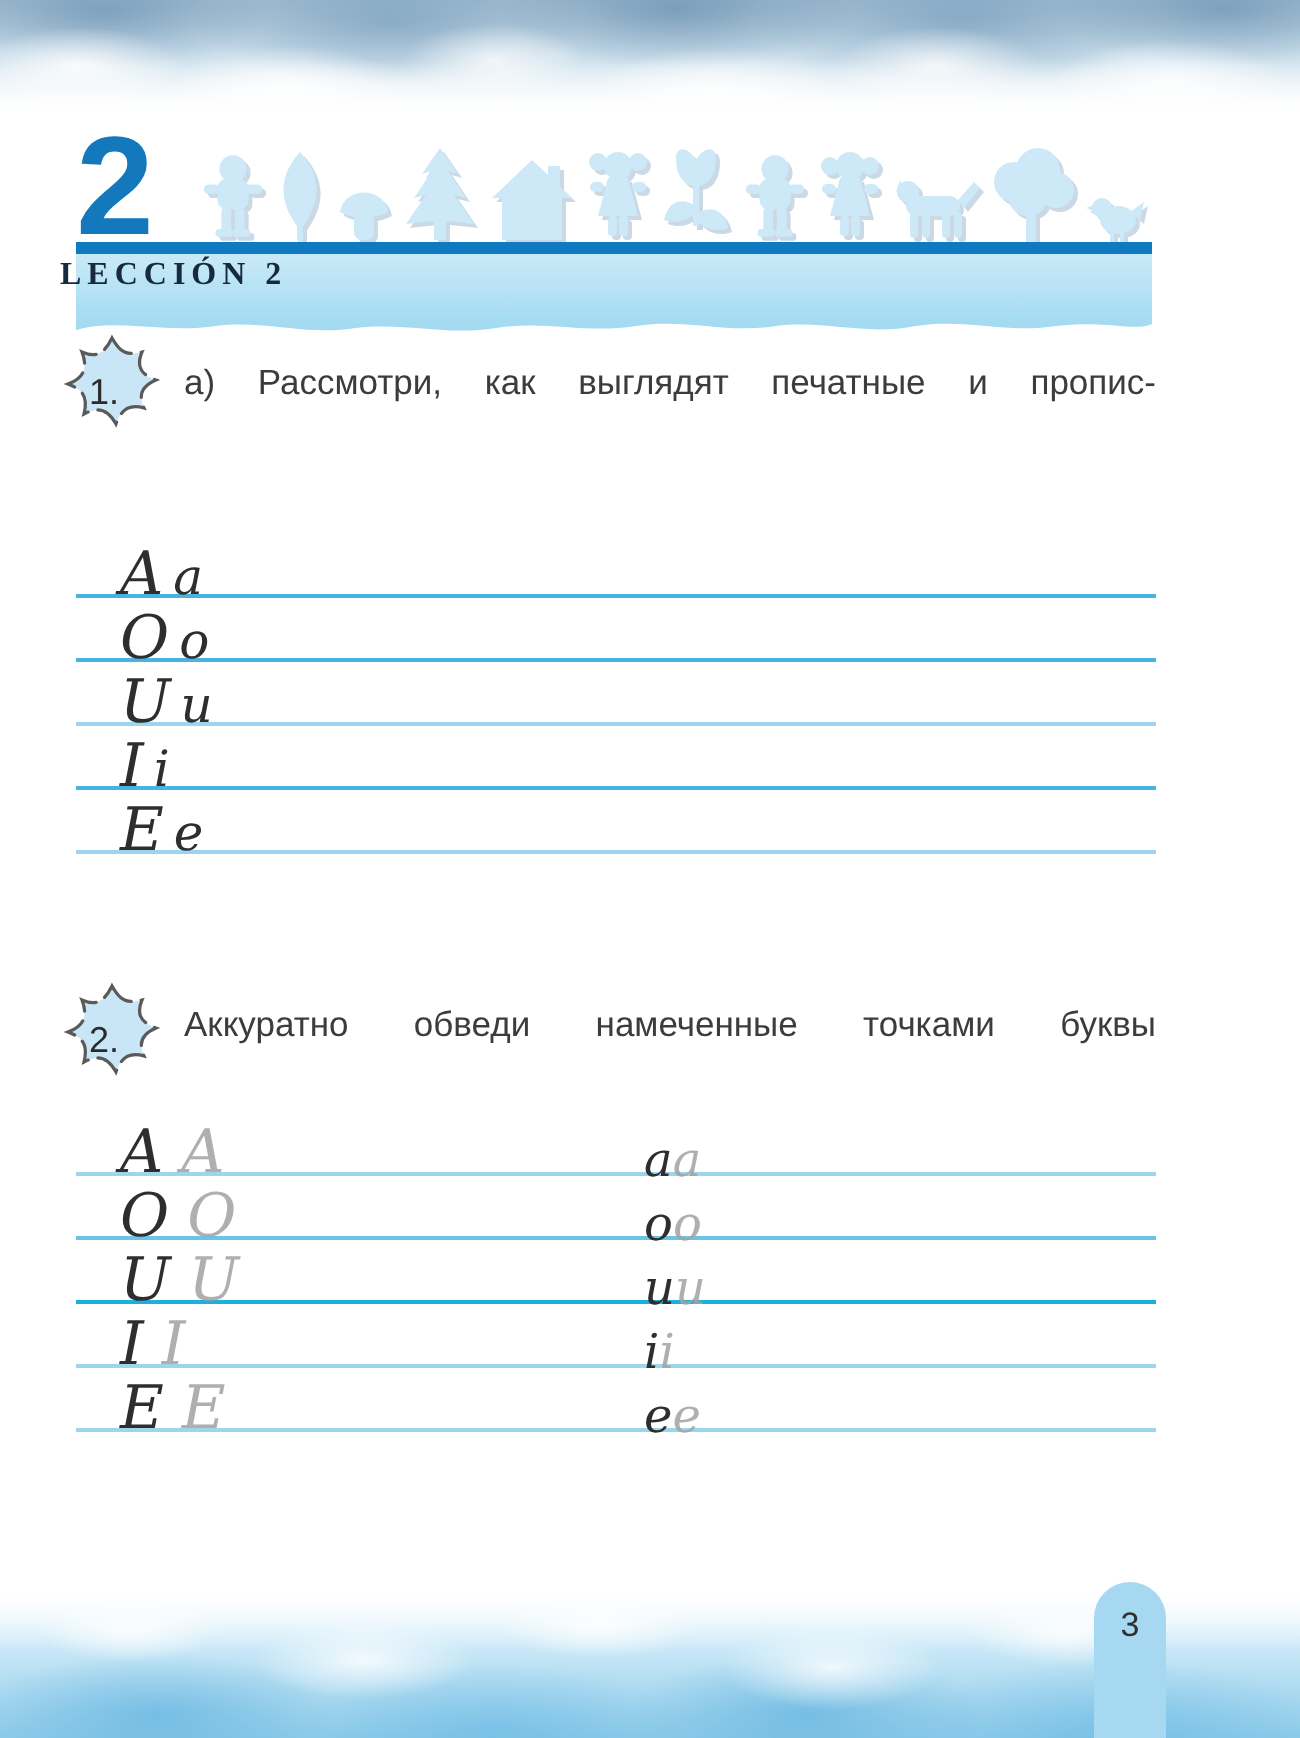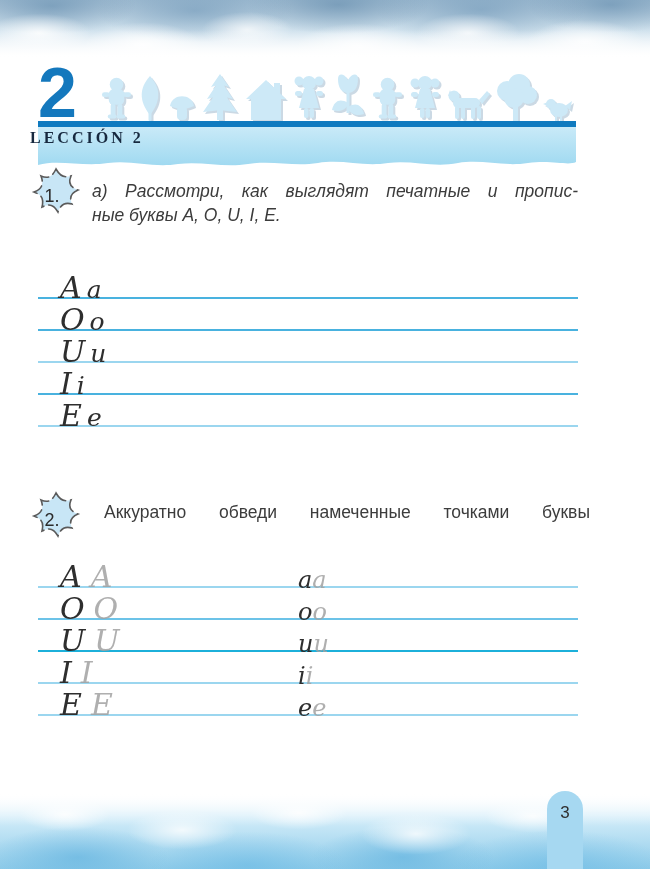--- a/index.html
+++ b/index.html
@@ -72,40 +72,40 @@
   
   .badge{position:absolute;width:58px;height:62px;z-index:2;}
   .badge svg{position:absolute;inset:0;}
   .badge .num{position:absolute;left:0;right:6px;top:20px;text-align:center;
     font-size:18px;color:#2b2b2b;}
   .badge1{left:26px;top:166px;}
   .badge2{left:26px;top:490px;}
   
   .ex-text{position:absolute;left:92px;width:486px;font-size:17.5px;
     line-height:23.5px;color:var(--text);}
-  .ex1-text{top:180px;font-style:italic;}
-  .ex2-text{top:501px;margin-left:12px;}
+  .ex1-text{top:180px;}
+  .ex2-text{top:501px;}
   .ex-line{white-space:normal;}
   .ex-line.just{text-align:justify;text-align-last:justify;}
   
   .practice{position:absolute;left:38px;width:540px;}
   .practice1{top:267px;}
   .practice2{top:556px;}
   .prow{position:relative;height:32px;border-bottom:2px solid var(--line-blue);}
   .practice1 .prow:nth-child(3),.practice1 .prow:nth-child(5){border-color:var(--line-light);}
   .practice2 .prow:nth-child(1),.practice2 .prow:nth-child(4),
   .practice2 .prow:nth-child(5){border-color:var(--line-light);}
   .practice2 .prow:nth-child(2){border-color:#6cc3e8;}
   .practice2 .prow:nth-child(3){border-color:var(--line-teal);}
   .letters{position:absolute;bottom:-6px;left:22px;white-space:nowrap;
     font-family:"DejaVu Serif",serif;font-style:italic;color:var(--letter);line-height:1;}
   .letters .up{font-size:30px;}
   .letters .lo{font-size:25px;margin-left:5px;}
   .letters .dotted{color:#a2a2a2;opacity:.85;margin-left:9px;}
-  .letters-right{left:260px;}
+  .letters-right{left:284px;}
   .letters-right .lo{font-size:24px;margin-left:0;}
   
   .page-tab{position:absolute;left:547px;top:791px;width:36px;height:78px;z-index:5;
     background:var(--tab-blue);border-radius:18px 18px 0 0;text-align:center;}
   .page-tab .pn{display:inline-block;margin-top:12px;font-size:17px;color:#2f2f2f;}
 </style>
 </head>
 <body>
 
 <div class="wc-top"></div>
@@ -211,21 +211,20 @@
 <div class="leccion">LECCIÓN 2</div>
 
 <div class="badge badge1">
   <svg viewBox="0 0 58 62">
     <path d="M30,3 C34,10 37,12 45,10 C42,17 44,21 52,24 C45,27 43,31 46,38 C39,36 35,38 32,46 C28,39 24,37 16,41 C18,33 16,29 8,26 C16,23 18,18 15,10 C22,13 26,11 30,3 Z" fill="#c8e6f6" stroke="#5a5a5a" stroke-width="1.6" stroke-dasharray="13 5" stroke-linecap="round"></path>
   </svg>
   <span class="num">1.</span>
 </div>
 <div class="ex-text ex1-text">
   <div class="ex-line just">a) Рассмотри, как выглядят печатные и пропис-</div>
-  <div class="ex-line">ные буквы A, O, U, I, E.</div>
 </div>
 
 <div class="practice practice1">
   <div class="prow">
     <span class="letters"><span class="up">A</span><span class="lo">a</span></span>
   </div>
   <div class="prow">
     <span class="letters"><span class="up">O</span><span class="lo">o</span></span>
   </div>
   <div class="prow">

